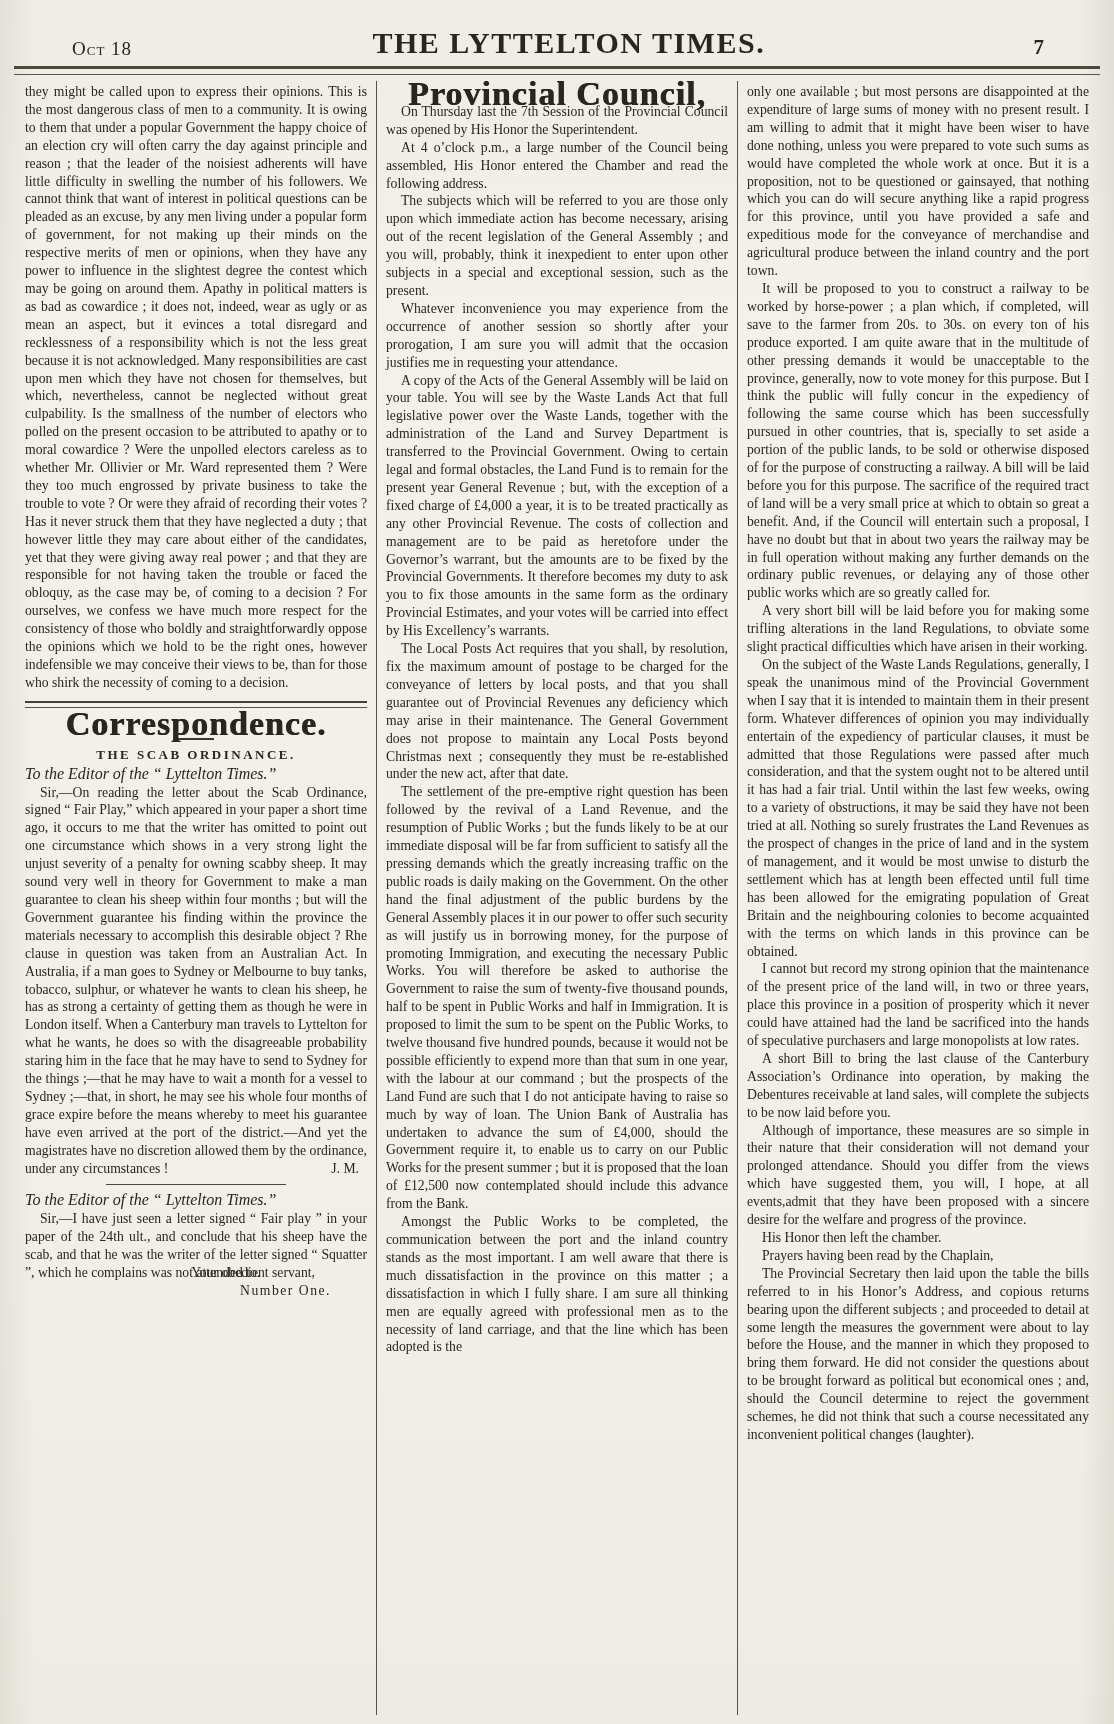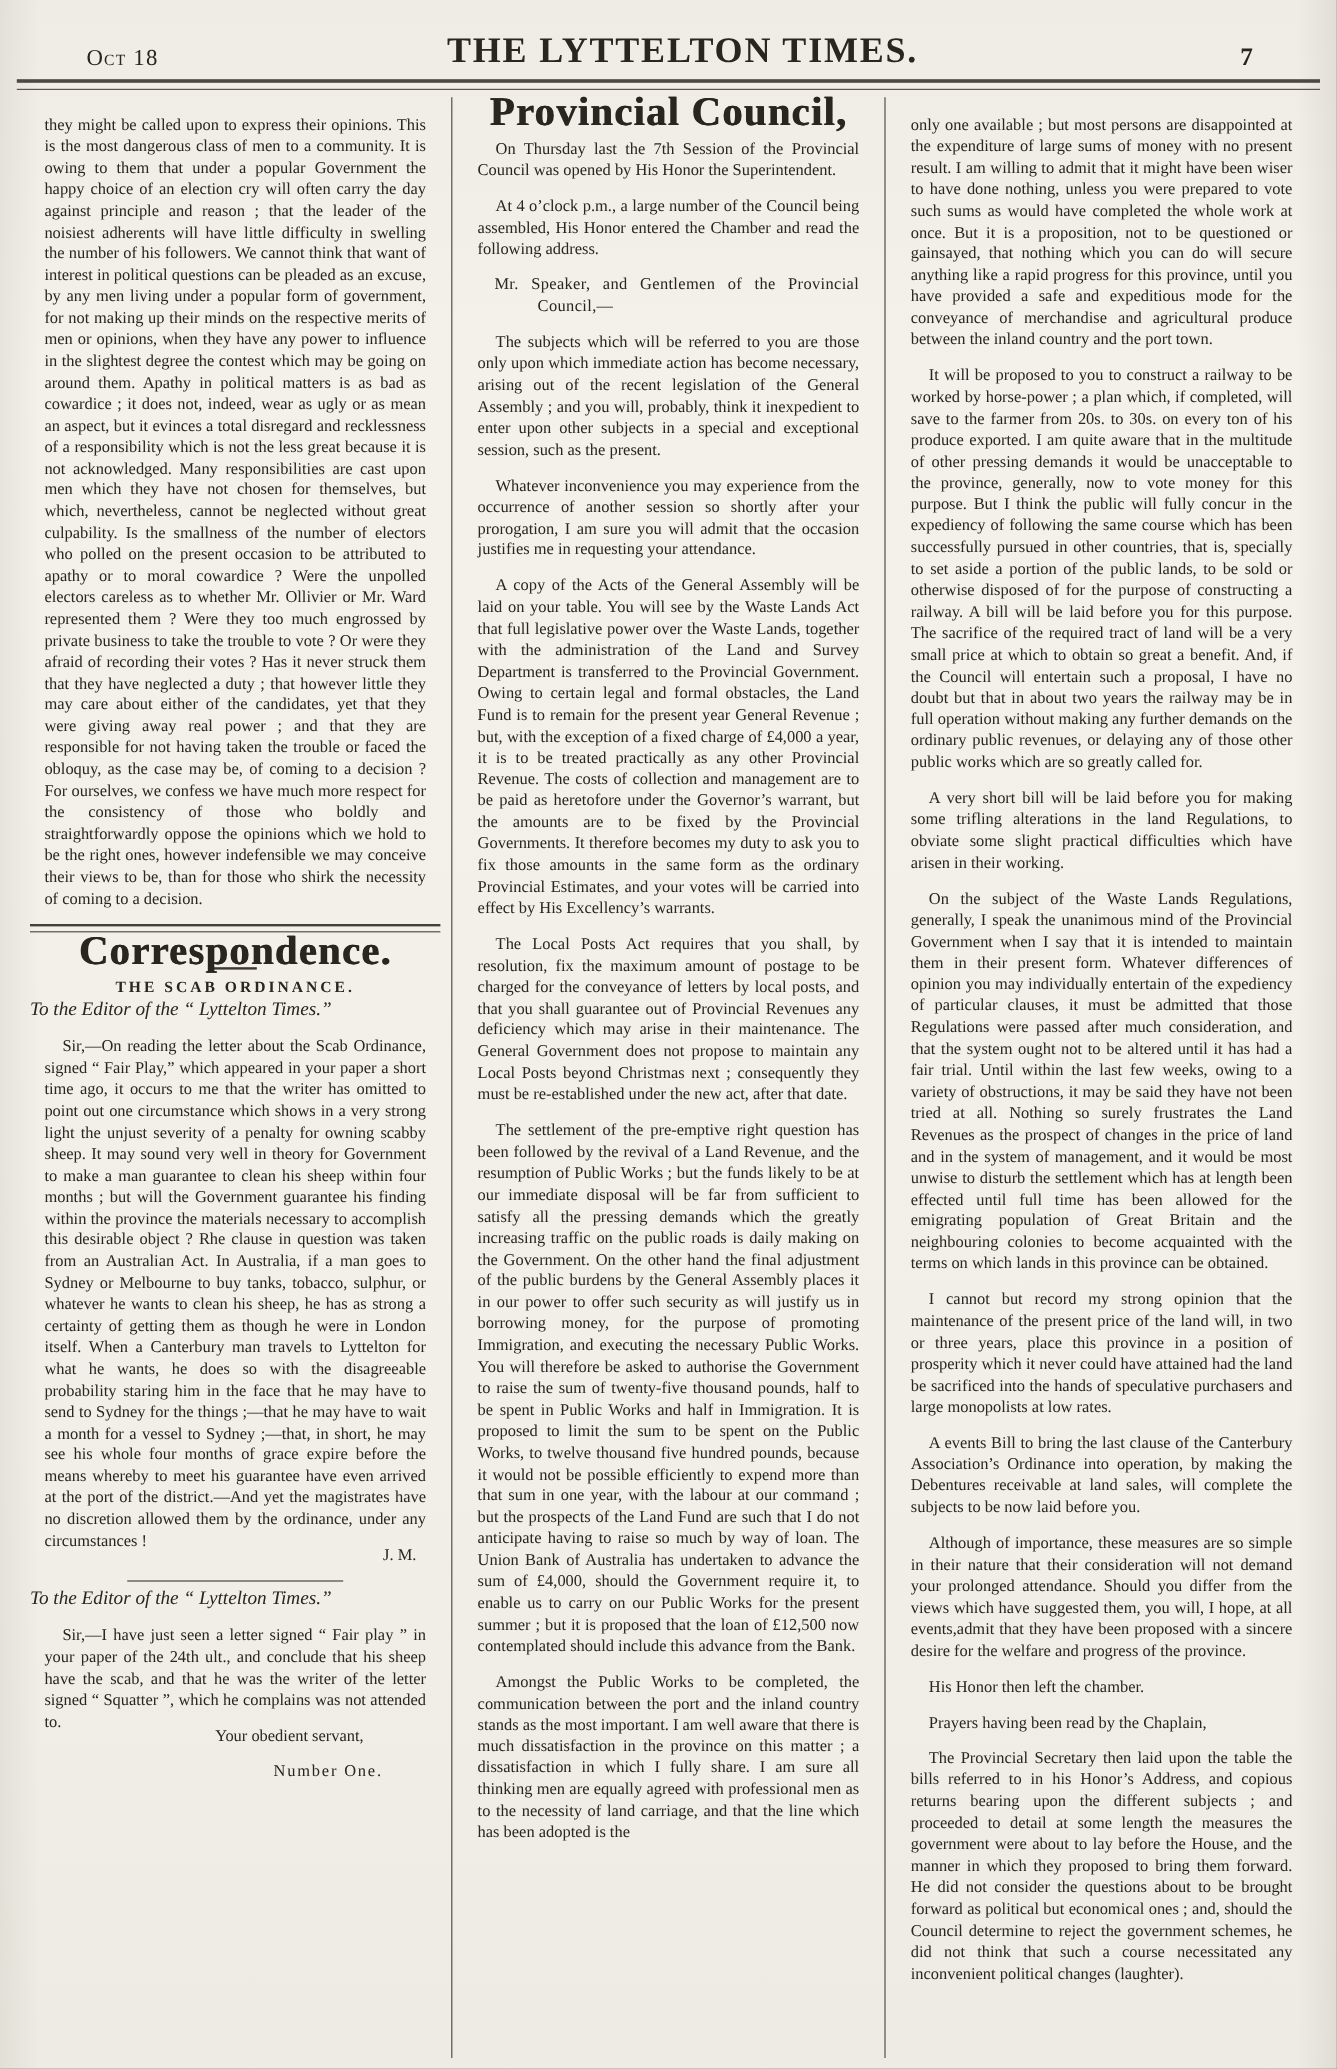--- a/index.html
+++ b/index.html
@@ -37,21 +37,21 @@
     height:1634px;overflow:hidden;
     --lh:17.9px;
   }
   .col{
     flex:1 1 0;min-width:0;
     padding:2px 9px 0 9px;
     font-size:13.7px;line-height:var(--lh);
     text-align:justify;
   }
   .col + .col{border-left:1px solid #565046;}
-  .col p{margin:12px;}
+  .col p{margin:0;}
   .indent{text-indent:15px;}
   .no-indent{text-indent:0;}
   
   .double-rule{height:4px;margin:9px 0 7px 0;border-top:2px solid #45403a;border-bottom:1px solid #55504a;}
   .dash-rule{width:36px;margin:5px auto 6px auto;border-top:2px solid #3c3731;}
   .short-rule{width:180px;margin:7px auto 6px auto;border-top:1px solid #4d483f;}
   
   .blackletter{
     margin:2px 0 0 0;text-align:center;
     font-size:34px;font-weight:bold;letter-spacing:1px;
@@ -121,37 +121,36 @@
       <p class="closing-right">Your obedient servant,</p>
       <p class="sig-center-right">Number One.</p>
     </section>
 
     <section class="col">
       <h2 class="blackletter">Provincial Council,</h2>
 
       <p class="indent">On Thursday last the 7th Session of the Provincial Council was opened by His Honor the Superintendent.</p>
       <p class="indent">At 4 o’clock p.m., a large number of the Council being assembled, His Honor entered the Chamber and read the following address.</p>
 
-      <p class="speaker-line">Mr. Speaker, and Gentlemen of the Provincial Council,—</p>
 
       <p class="indent">The subjects which will be referred to you are those only upon which immediate action has become necessary, arising out of the recent legislation of the General Assembly ; and you will, probably, think it inexpedient to enter upon other subjects in a special and exceptional session, such as the present.</p>
       <p class="indent">Whatever inconvenience you may experience from the occurrence of another session so shortly after your prorogation, I am sure you will admit that the occasion justifies me in requesting your attendance.</p>
       <p class="indent">A copy of the Acts of the General Assembly will be laid on your table.  You will see by the Waste Lands Act that full legislative power over the Waste Lands, together with the administration of the Land and Survey Department is transferred to the Provincial Government.  Owing to certain legal and formal obstacles, the Land Fund is to remain for the present year General Revenue ; but, with the exception of a fixed charge of £4,000 a year, it is to be treated practically as any other Provincial Revenue.  The costs of collection and management are to be paid as heretofore under the Governor’s warrant, but the amounts are to be fixed by the Provincial Governments.  It therefore becomes my duty to ask you to fix those amounts in the same form as the ordinary Provincial Estimates, and your votes will be carried into effect by His Excellency’s warrants.</p>
       <p class="indent">The Local Posts Act requires that you shall, by resolution, fix the maximum amount of postage to be charged for the conveyance of letters by local posts, and that you shall guarantee out of Provincial Revenues any deficiency which may arise in their maintenance.  The General Government does not propose to maintain any Local Posts beyond Christmas next ; consequently they must be re-established under the new act, after that date.</p>
       <p class="indent">The settlement of the pre-emptive right question has been followed by the revival of a Land Revenue, and the resumption of Public Works ; but the funds likely to be at our immediate disposal will be far from sufficient to satisfy all the pressing demands which the greatly increasing traffic on the public roads is daily making on the Government.  On the other hand the final adjustment of the public burdens by the General Assembly places it in our power to offer such security as will justify us in borrowing money, for the purpose of promoting Immigration, and executing the necessary Public Works.  You will therefore be asked to authorise the Government to raise the sum of twenty-five thousand pounds, half to be spent in Public Works and half in Immigration.  It is proposed to limit the sum to be spent on the Public Works, to twelve thousand five hundred pounds, because it would not be possible efficiently to expend more than that sum in one year, with the labour at our command ; but the prospects of the Land Fund are such that I do not anticipate having to raise so much by way of loan.  The Union Bank of Australia has undertaken to advance the sum of £4,000, should the Government require it, to enable us to carry on our Public Works for the present summer ; but it is proposed that the loan of £12,500 now contemplated should include this advance from the Bank.</p>
       <p class="indent">Amongst the Public Works to be completed, the communication between the port and the inland country stands as the most important.  I am well aware that there is much dissatisfaction in the province on this matter ; a dissatisfaction in which I fully share.  I am sure all thinking men are equally agreed with professional men as to the necessity of land carriage, and that the line which has been adopted is the</p>
     </section>
 
     <section class="col">
       <p class="no-indent">only one available ;  but most persons are disappointed at the expenditure of large sums of money with no present result.  I am willing to admit that it might have been wiser to have done nothing, unless you were prepared to vote such sums as would have completed the whole work at once.  But it is a proposition, not to be questioned or gainsayed, that nothing which you can do will secure anything like a rapid progress for this province, until you have provided a safe and expeditious mode for the conveyance of merchandise and agricultural produce between the inland country and the port town.</p>
       <p class="indent">It will be proposed to you to construct a railway to be worked by horse-power ;  a plan which, if completed, will save to the farmer from 20s. to 30s. on every ton of his produce exported.  I am quite aware that in the multitude of other pressing demands it would be unacceptable to the province, generally, now to vote money for this purpose.  But I think the public will fully concur in the expediency of following the same course which has been successfully pursued in other countries, that is, specially to set aside a portion of the public lands, to be sold or otherwise disposed of for the purpose of constructing a railway.  A bill will be laid before you for this purpose.  The sacrifice of the required tract of land will be a very small price at which to obtain so great a benefit.  And, if the Council will entertain such a proposal, I have no doubt but that in about two years the railway may be in full operation without making any further demands on the ordinary public revenues, or delaying any of those other public works which are so greatly called for.</p>
       <p class="indent">A very short bill will be laid before you for making some trifling alterations in the land Regulations, to obviate some slight practical difficulties which have arisen in their working.</p>
       <p class="indent">On the subject of the Waste Lands Regulations, generally, I speak the unanimous mind of the Provincial Government when I say that it is intended to maintain them in their present form.  Whatever differences of opinion you may individually entertain of the expediency of particular clauses, it must be admitted that those Regulations were passed after much consideration, and that the system ought not to be altered until it has had a fair trial.  Until within the last few weeks, owing to a variety of obstructions, it may be said they have not been tried at all.  Nothing so surely frustrates the Land Revenues as the prospect of changes in the price of land and in the system of management, and it would be most unwise to disturb the settlement which has at length been effected until full time has been allowed for the emigrating population of Great Britain and the neighbouring colonies to become acquainted with the terms on which lands in this province can be obtained.</p>
       <p class="indent">I cannot but record my strong opinion that the maintenance of the present price of the land will, in two or three years, place this province in a position of prosperity which it never could have attained had the land be sacrificed into the hands of speculative purchasers and large monopolists at low rates.</p>
-      <p class="indent">A events Bill to bring the last clause of the Canterbury Association’s Ordinance into operation, by making the Debentures receivable at land sales, will complete the subjects to be now laid before you.</p>
+      <p class="indent">A short Bill to bring the last clause of the Canterbury Association’s Ordinance into operation, by making the Debentures receivable at land sales, will complete the subjects to be now laid before you.</p>
       <p class="indent">Although of importance, these measures are so simple in their nature that their consideration will not demand your prolonged attendance.  Should you differ from the views which have suggested them, you will, I hope, at all events,admit that they have been proposed with a sincere desire for the welfare and progress of the province.</p>
       <p class="indent">His Honor then left the chamber.</p>
       <p class="indent">Prayers having been read by the Chaplain,</p>
       <p class="indent">The Provincial Secretary then laid upon the table the bills referred to in his Honor’s Address, and copious returns bearing upon the different subjects ; and proceeded to detail at some length the measures the government were about to lay before the House, and the manner in which they proposed to bring them forward.  He did not consider the questions about to be brought forward as political but economical ones ;  and, should the Council determine to reject the government schemes, he did not think that such a course necessitated any inconvenient political changes (laughter).</p>
 
     </section>
 
   </div>
 </div>
 

